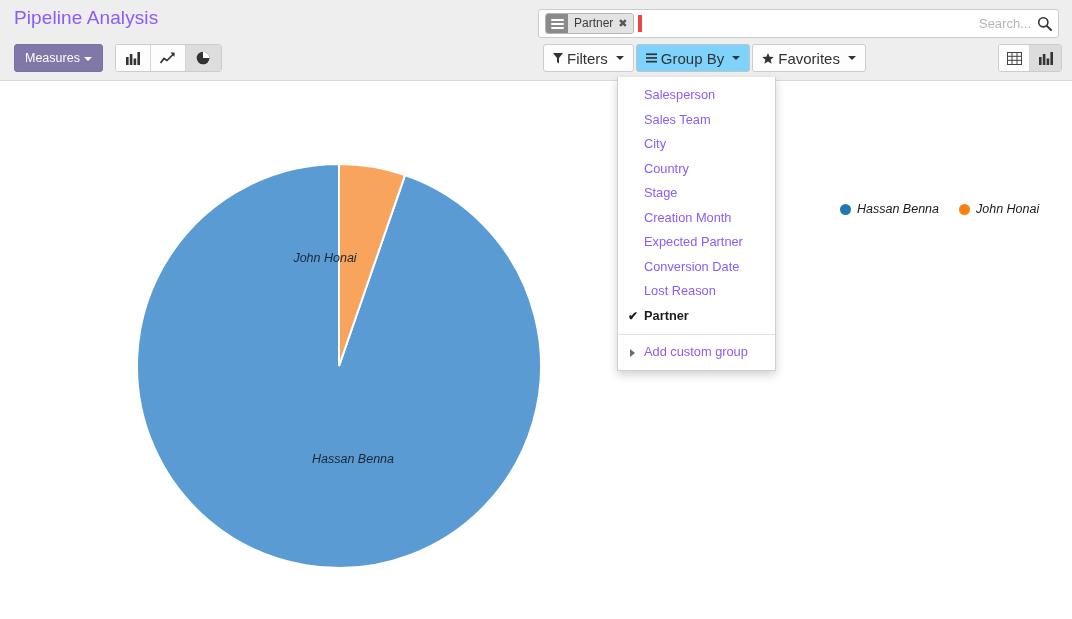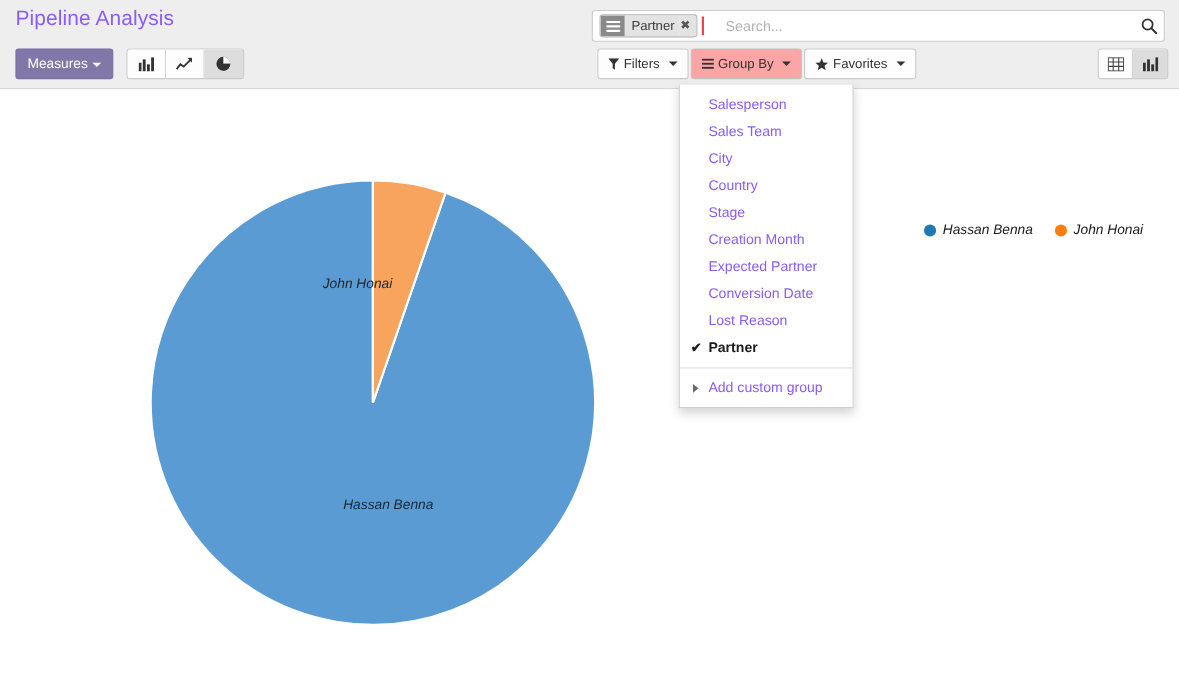--- a/index.html
+++ b/index.html
@@ -138,25 +138,26 @@
     padding: 0 5px 0 0;
     cursor: pointer;
   }
   .search-input {
     flex: 1;
     border: none;
     outline: none;
     font-size: 13px;
     color: #333;
     margin-left: 4px;
-    border-left: 2px solid #ef4444;
-    padding-left: 20px;
+    border-left: 4px solid #ef4444;
+    padding-left: 4px;
     height: 17px;
     background: transparent;
     font-family: "Liberation Sans", sans-serif;
+    text-align: right;
   }
   .search-input::placeholder { color: #b4b4b4; }
   .search-icon {
     width: 22px;
     display: flex;
     align-items: center;
     justify-content: center;
     cursor: pointer;
   }
 
@@ -164,33 +165,33 @@
   .filter-buttons {
     position: absolute;
     left: 543px; top: 44px;
     display: flex;
     align-items: stretch;
     height: 28px;
   }
   .fbtn {
     background: #fdfdfd;
     border: 1px solid #cccccc;
-    font-size: 12px;
+    font-size: 15px;
     color: #333333;
     height: 28px;
     padding: 0 9px;
     cursor: pointer;
     display: flex;
     align-items: center;
     gap: 4px;
     white-space: nowrap;
     font-family: "Liberation Sans", sans-serif;
   }
   .fbtn:nth-child(1) { border-radius: 3px; }
-  .fbtn:nth-child(2) { border-radius: 3px; margin-left: 2px; background: #fca5a5; border-color: #c2c2c2; }
+  .fbtn:nth-child(2) { border-radius: 3px; margin-left: 2px; background: #7dd3fc; border-color: #c2c2c2; }
   .fbtn:nth-child(3) { border-radius: 3px; margin-left: 2px; }
 
   
   .view-switcher {
     position: absolute;
     right: 10px; top: 44px;
     display: flex;
     height: 28px;
     border: 1px solid #cccccc;
     border-radius: 3px;

